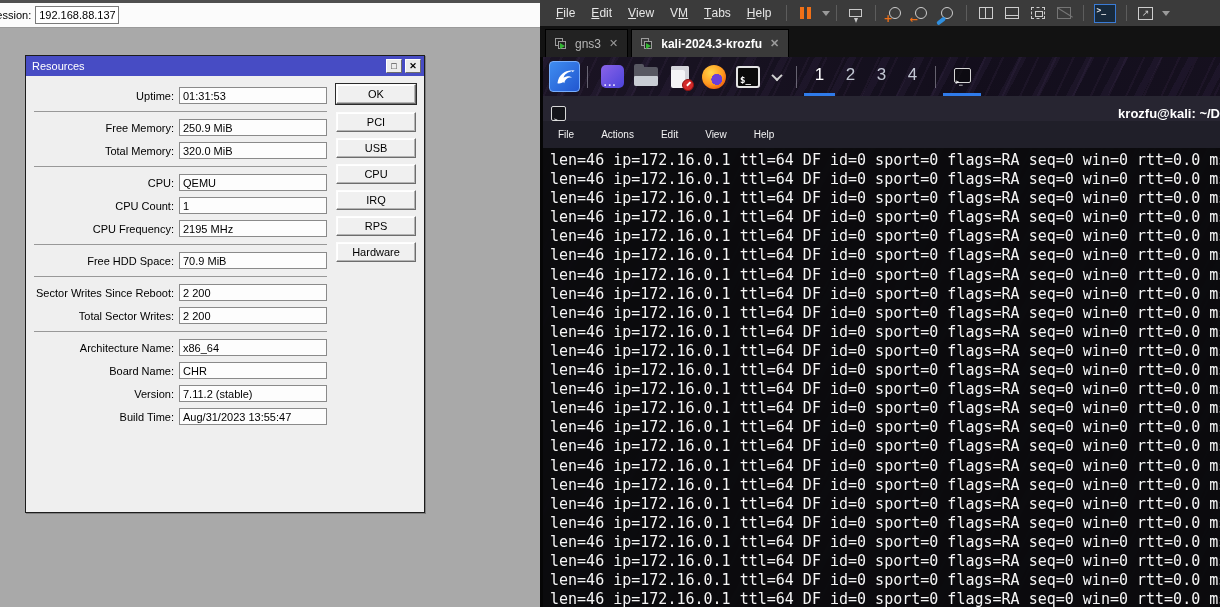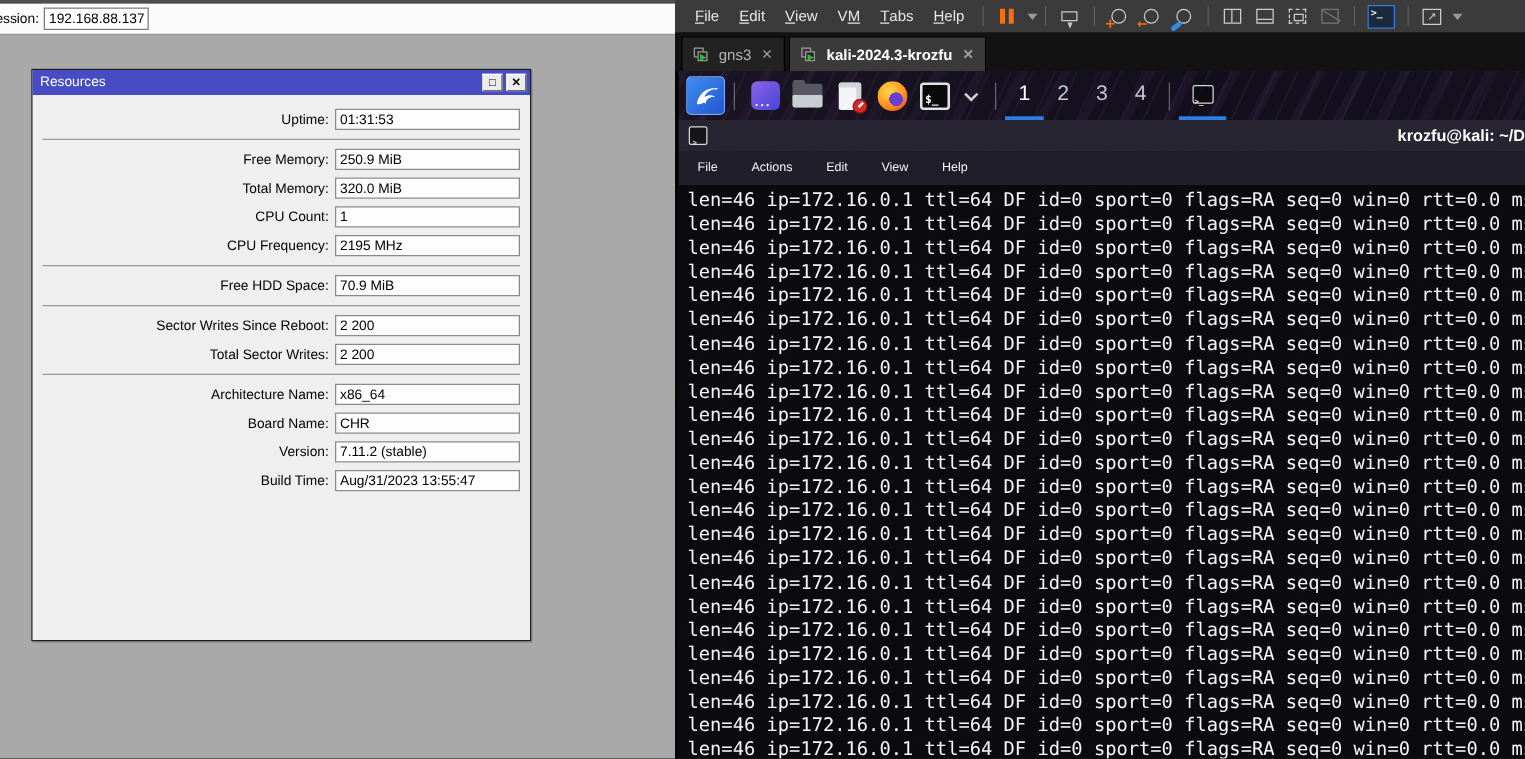--- a/index.html
+++ b/index.html
@@ -92,21 +92,21 @@
   .termico span { font:bold 9px "DejaVu Sans Mono", monospace; color:#fff; line-height:1; }
   .chev { width:8px; height:8px; border-right:2px solid #d2d2d2; border-bottom:2px solid #d2d2d2; transform:rotate(45deg) translate(-1px,-1px); }
   .ws { width:31px; height:39px; display:flex; align-items:center; justify-content:center; font-size:17px; color:#c3c8d4; border-bottom:3px solid transparent; }
   .ws.active { color:#fff; border-bottom-color:#2f7bea; }
   .taskbtn { width:38px; height:39px; display:flex; align-items:center; justify-content:center; border-bottom:3px solid #2f7bea; }
   .taskbtn .mini { width:17px; height:15px; border:1.5px solid #d6d6d6; border-radius:2px; background:rgba(10,10,12,0.6); padding:1px; }
   .taskbtn .mini span { font:bold 6px "DejaVu Sans Mono", monospace; color:#fff; line-height:1; }
 
   
   .term { position:absolute; left:0; top:39px; right:0; bottom:0; display:flex; flex-direction:column; }
-  .term-title { height:25px; background:#272531; display:flex; align-items:center; padding:0 0 0 8px;gap:32px; }
+  .term-title { height:25px; background:#272531; display:flex; align-items:flex-end; padding:0 0 0 8px;gap:32px; }
   .tt-ico { width:15px; height:15px; border:1px solid #d8d8d8; border-radius:2px; background:#15151a; padding:1px 2px; }
   .tt-ico span { font:bold 6px "DejaVu Sans Mono", monospace; color:#e8e8e8; line-height:1; }
   .tt-text { margin-left:auto; color:#fff; font-size:13px; font-weight:bold; white-space:nowrap; }
   .term-menu { height:27px; background:#201f29; display:flex; align-items:center; padding:0 15px; color:#f2f2f2; font-size:10px; }
   .term-menu-item { margin-right:27px; }
   .term-body { flex:1; background:#0a0a0cf5; padding:3px 0 0 7px; overflow:hidden; }
   .tline { font:15px/19.1px "DejaVu Sans Mono", monospace; color:#f5f5f5; white-space:pre; }
 </style>
 </head>
 <body>
@@ -137,20 +137,24 @@
             <div class="frow sep">
               <span class="flabel">Free Memory:</span>
               <span class="finput">250.9 MiB</span>
             </div>
 
             <div class="frow">
               <span class="flabel">Total Memory:</span>
               <span class="finput">320.0 MiB</span>
             </div>
 
+            <div class="frow sep">
+              <span class="flabel">CPU:</span>
+              <span class="finput">QEMU</span>
+            </div>
 
             <div class="frow">
               <span class="flabel">CPU Count:</span>
               <span class="finput">1</span>
             </div>
 
             <div class="frow">
               <span class="flabel">CPU Frequency:</span>
               <span class="finput">2195 MHz</span>
             </div>
@@ -184,20 +188,36 @@
 
             <div class="frow">
               <span class="flabel">Version:</span>
               <span class="finput">7.11.2 (stable)</span>
             </div>
 
             <div class="frow">
               <span class="flabel">Build Time:</span>
               <span class="finput">Aug/31/2023 13:55:47</span>
             </div>
+          </div>
+        <div class="btncol">
+
+            <button class="wbtn default">OK</button>
+
+            <button class="wbtn">PCI</button>
+
+            <button class="wbtn">USB</button>
+
+            <button class="wbtn">CPU</button>
+
+            <button class="wbtn">IRQ</button>
+
+            <button class="wbtn">RPS</button>
+
+            <button class="wbtn">Hardware</button>
           </div>
       </div>
     </div>
   </div>
 
   <div class="vmware">
     <div class="vm-menubar">
       <div style="display:flex;">
 
           <div class="vm-menu-item">

